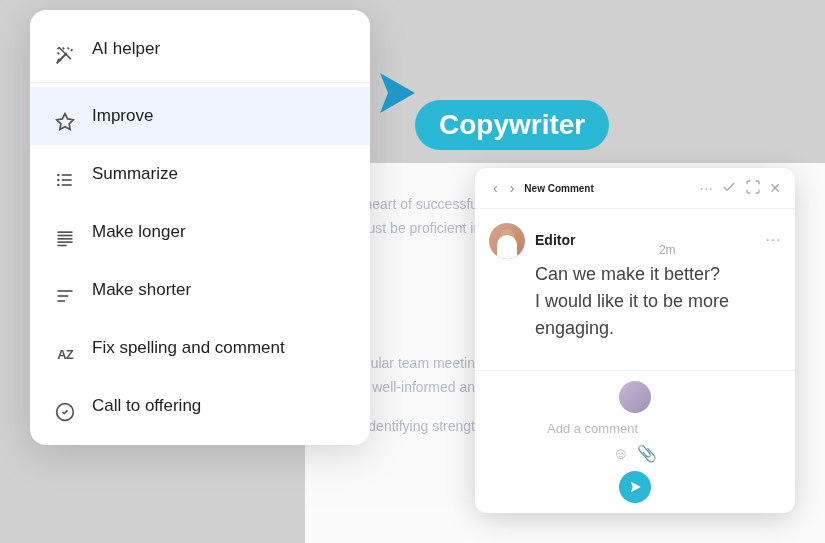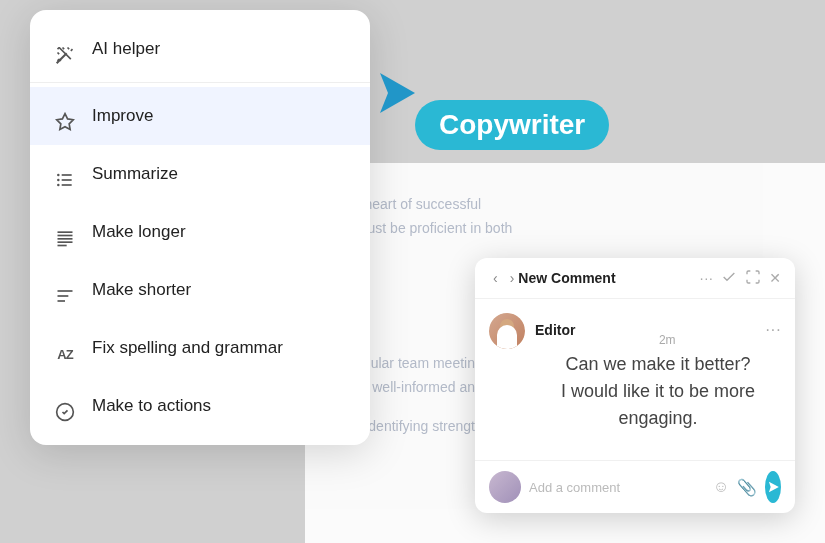--- a/index.html
+++ b/index.html
@@ -145,41 +145,41 @@
     .comment-nav-btn {
       background: none;
       border: none;
       cursor: pointer;
       color: #888;
       font-size: 14px;
       padding: 2px 4px;
     }
 
     .comment-panel-title {
-      font-size: 14px;
+      font-size: 10px;
       font-weight: 600;
       color: #222;
       flex: 1;
+      margin-left: 6px;
     }
 
     .comment-header-actions {
       display: flex;
       align-items: center;
       gap: 8px;
     }
 
     .comment-header-icon {
       color: #aaa;
       font-size: 14px;
       cursor: pointer;
     }
 
     .comment-body {
       padding: 14px;
-      text-align: center;
     }
 
     .comment-entry {
       display: flex;
       gap: 10px;
       margin-bottom: 14px;
     }
 
     .avatar {
       width: 36px;
@@ -260,20 +260,21 @@
       line-height: 1.5;
     }
 
     
     .comment-input-area {
       display: flex;
       align-items: center;
       gap: 8px;
       padding: 10px 14px;
       border-top: 1px solid #f0f0f0;
+      flex-direction: column;
     }
 
     .comment-avatar-small {
       width: 32px;
       height: 32px;
       border-radius: 50%;
       background: linear-gradient(135deg, #c8b8d0 0%, #a090b8 100%);
       flex-shrink: 0;
     }
 
@@ -399,32 +400,32 @@
         <line x1="3" y1="6" x2="21" y2="6"></line>
         <line x1="3" y1="12" x2="16" y2="12"></line>
         <line x1="3" y1="18" x2="12" y2="18"></line>
       </svg>
     </span>
     <span class="menu-item-label">Make shorter</span>
   </div>
 
   <div class="menu-item">
     <span class="menu-item-icon" style="font-size:13px; font-weight:700; color:#555; letter-spacing:-1px;">AZ</span>
-    <span class="menu-item-label">Fix spelling and grammar</span>
+    <span class="menu-item-label">Fix spelling and comment</span>
   </div>
 
 
   <div class="menu-item">
     <span class="menu-item-icon">
       <svg class="icon-svg" viewBox="0 0 24 24" fill="none" stroke="#555" stroke-width="2">
         <circle cx="12" cy="12" r="10"></circle>
         <polyline points="9,12 11,14 15,10"></polyline>
       </svg>
     </span>
-    <span class="menu-item-label">Make to actions</span>
+    <span class="menu-item-label">Call to offering</span>
   </div>
 
 </div>
 
 <div class="comment-panel">
 
   <div class="comment-panel-header">
     <div class="comment-nav">
       <button class="comment-nav-btn">‹</button>
       <button class="comment-nav-btn">›</button>

